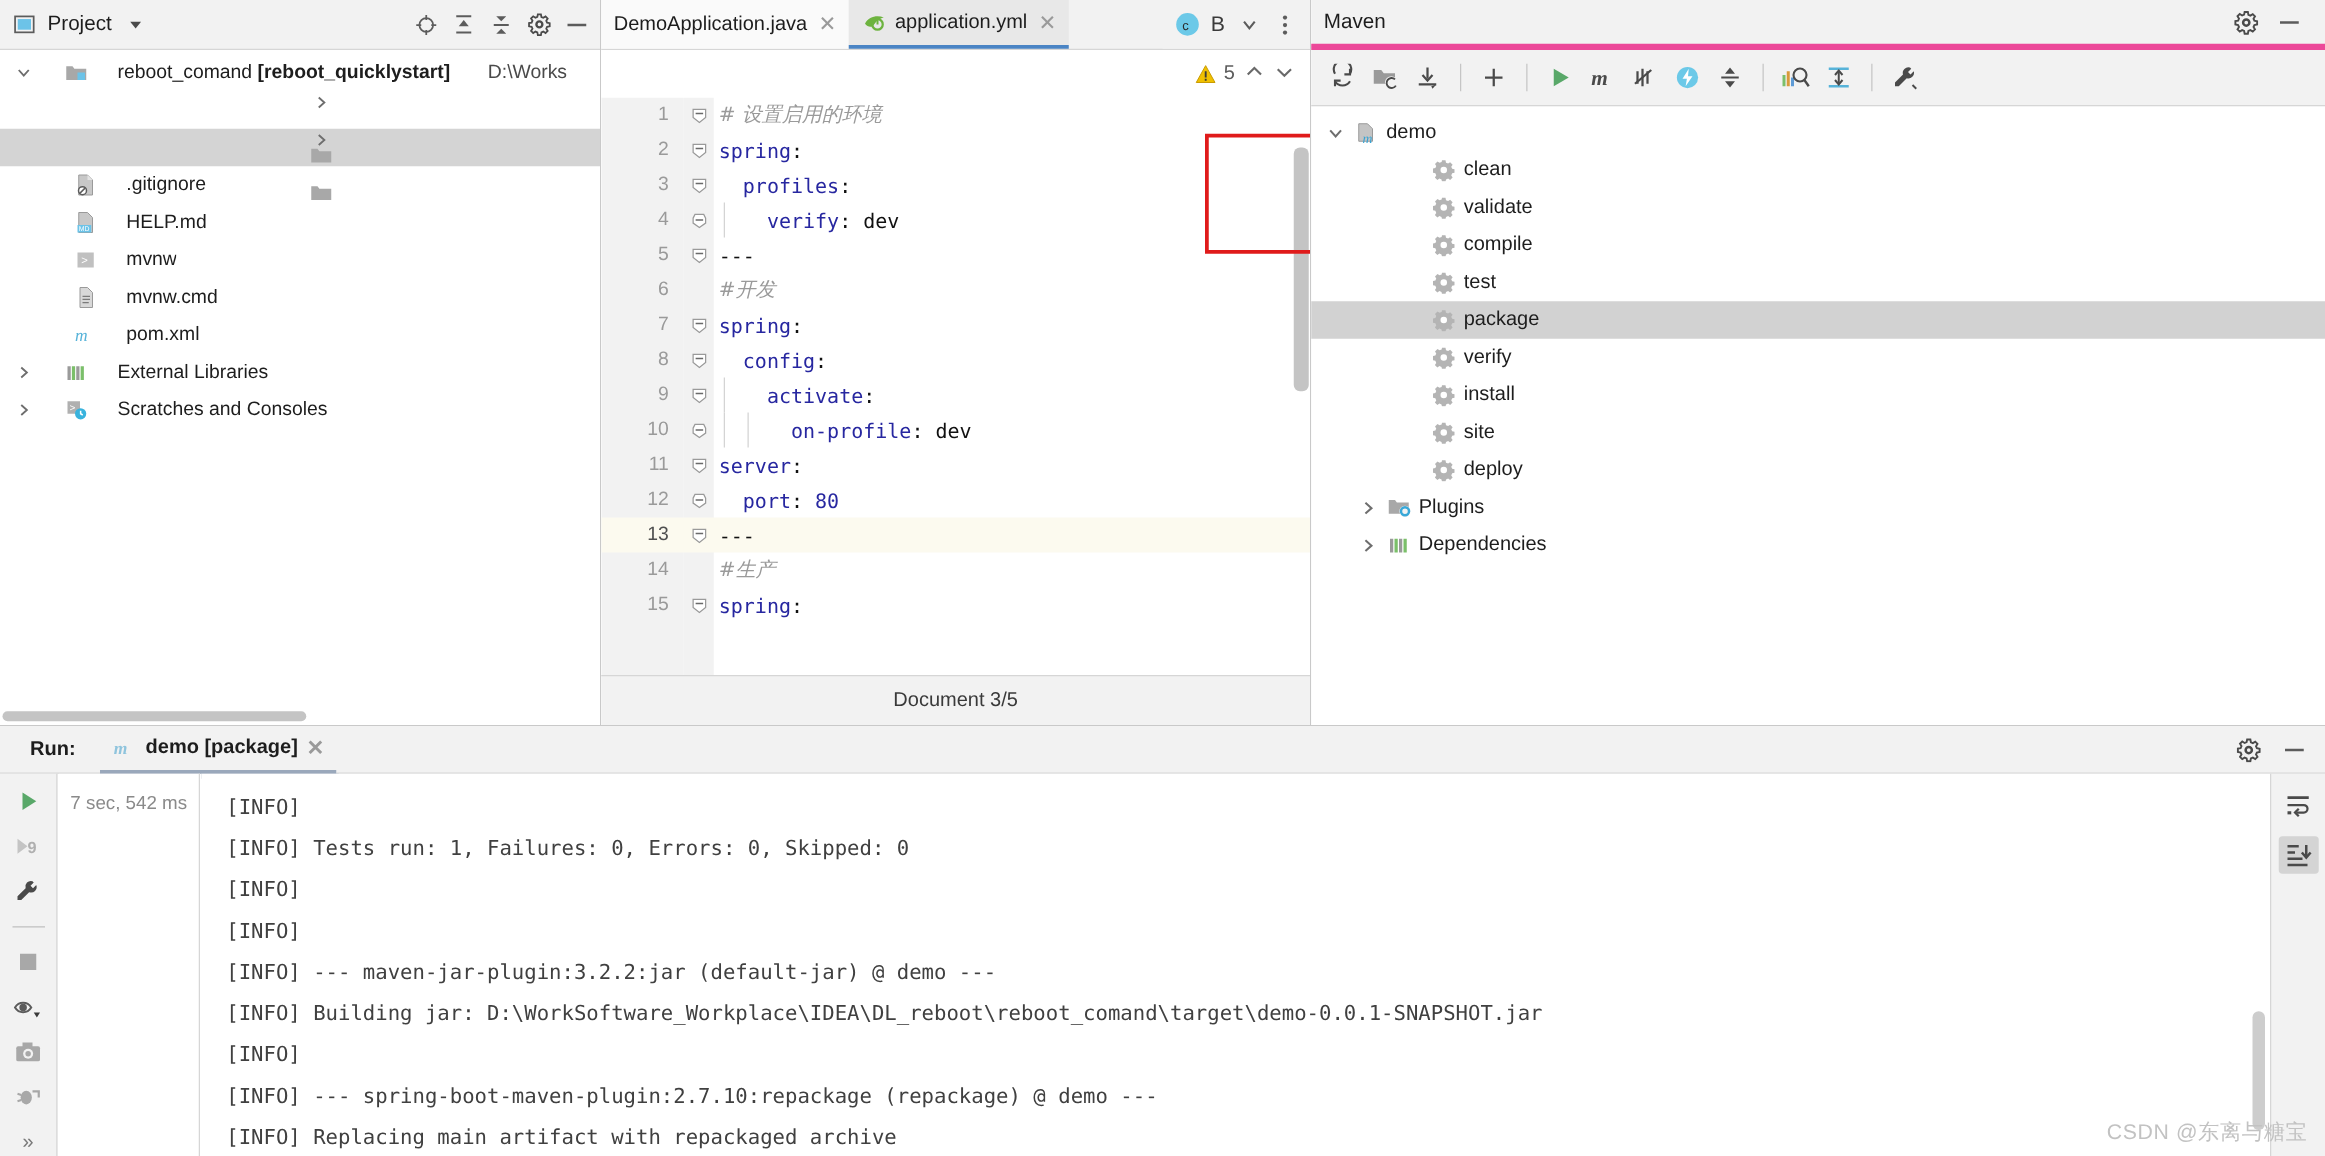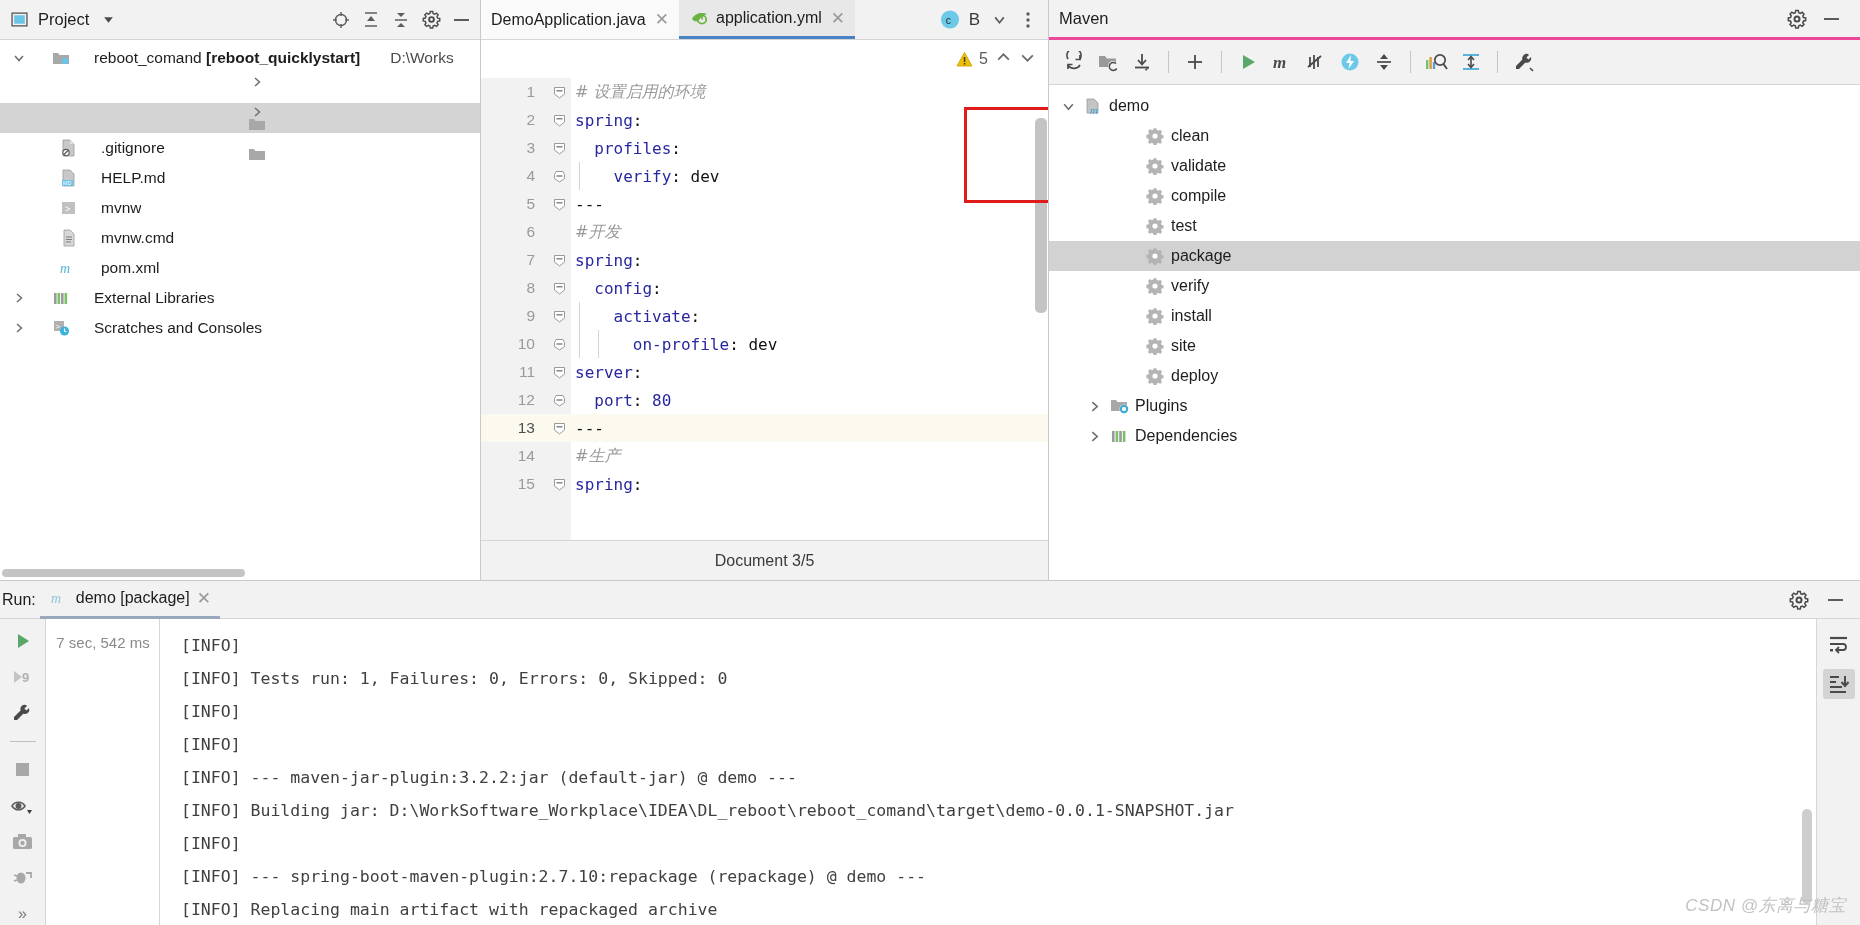--- a/index.html
+++ b/index.html
@@ -94,41 +94,41 @@
 
   .editor-status {
     position:absolute; left:0; bottom:0; width:100%; height:40px; background:#f2f2f2;
     border-top:1px solid #d6d6d6; display:flex; align-items:center; justify-content:center;
     font-size:16px; color:#3a3a3a;
   }
 
   
   .maven-panel { position:absolute; left:1049px; top:0; width:811px; height:580px; background:#ffffff; }
   .maven-header {
-    height:40px; background:#f2f2f2; border-bottom:3px solid #ec4899;
+    height:40px; background:#f2f2f2; border-bottom:5px solid #ec4899;
     display:flex; align-items:center; padding:0 10px;
   }
   .maven-toolbar {
     height:45px; background:#f2f2f2; border-bottom:1px solid #d6d6d6;
     display:flex; align-items:center; gap:4px; padding:0 10px;
   }
   .tb-btn { width:30px; height:30px; display:inline-flex; align-items:center; justify-content:center; border-radius:3px; }
   .tb-sep { width:1px; height:22px; background:#c5c5c5; margin:0 7px; }
   .maven-tree { padding-top:6px; font-size:16px; }
   .mrow { display:flex; align-items:center; height:30px; gap:6px; white-space:nowrap; }
   .mrow.selected { background:#d2d2d2; }
   .m-ind1 { padding-left:10px; }
   .m-ind2 { padding-left:36px; }
   .m-ind3 { padding-left:72px; }
 
   
   .run-panel { position:absolute; left:0; top:580px; width:1860px; height:345px; background:#ffffff; border-top:1px solid #c9c9c9; }
   .run-header {
-    height:38px; background:#f2f2f2; display:flex; align-items:center; padding-left:2px; gap:4px;
-    border-bottom:1px solid #d6d6d6; position:relative;
+    height:38px; background:#f2f2f2; display:flex; align-items:center; padding-left:24px; gap:20px;
+    border-bottom:1px solid #d6d6d6; position:relative;font-weight:bold;
   }
   .run-label { font-size:16px; color:#1d1d1d; }
   .run-tab {
     display:flex; align-items:center; gap:7px; padding:0 9px; height:38px;
     font-size:16px; border-bottom:3px solid #9aa8bb; background:#f2f2f2;
   }
   .run-hdr-right { margin-left:auto; display:flex; align-items:center; gap:14px; padding-right:14px; }
 
   .run-body { position:relative; height:307px; }
   .run-sidebar {
@@ -155,21 +155,21 @@
     position:absolute; right:0; top:0; width:44px; height:100%; background:#f2f2f2;
     display:flex; flex-direction:column; align-items:center; padding-top:10px; gap:10px;
     border-left:1px solid #d6d6d6;
   }
   .run-right .rb { width:32px; height:30px; display:flex; align-items:center; justify-content:center; border-radius:3px; }
   .run-right .rb.active { background:#d4d4d4; }
   .console-scroll { position:absolute; right:48px; top:190px; width:10px; height:95px; background:#cdcdcd; border-radius:5px; }
 
   .watermark {
     position:absolute; right:14px; bottom:8px; font-size:17px; color:#c2c2c2;
-    font-family:"Liberation Sans", sans-serif; letter-spacing:0.5px;font-style:italic;
+    font-family:"Liberation Sans", sans-serif; letter-spacing:0.5px;
   }
   .minus { display:inline-block; width:15px; height:2px; background:#5c5c5c; }
 </style>
 </head>
 <body>
 
 <div class="app">
 
   <div class="top">
 

